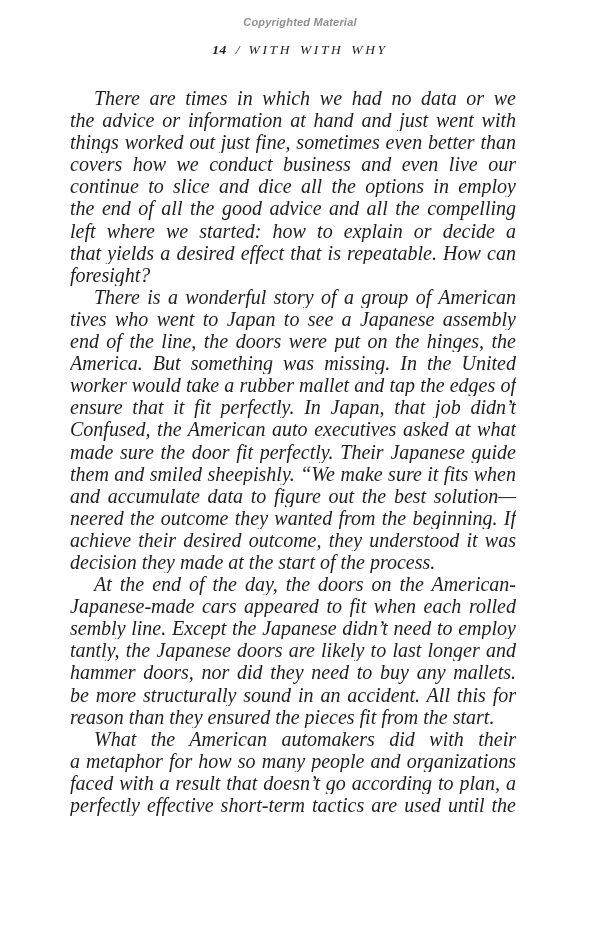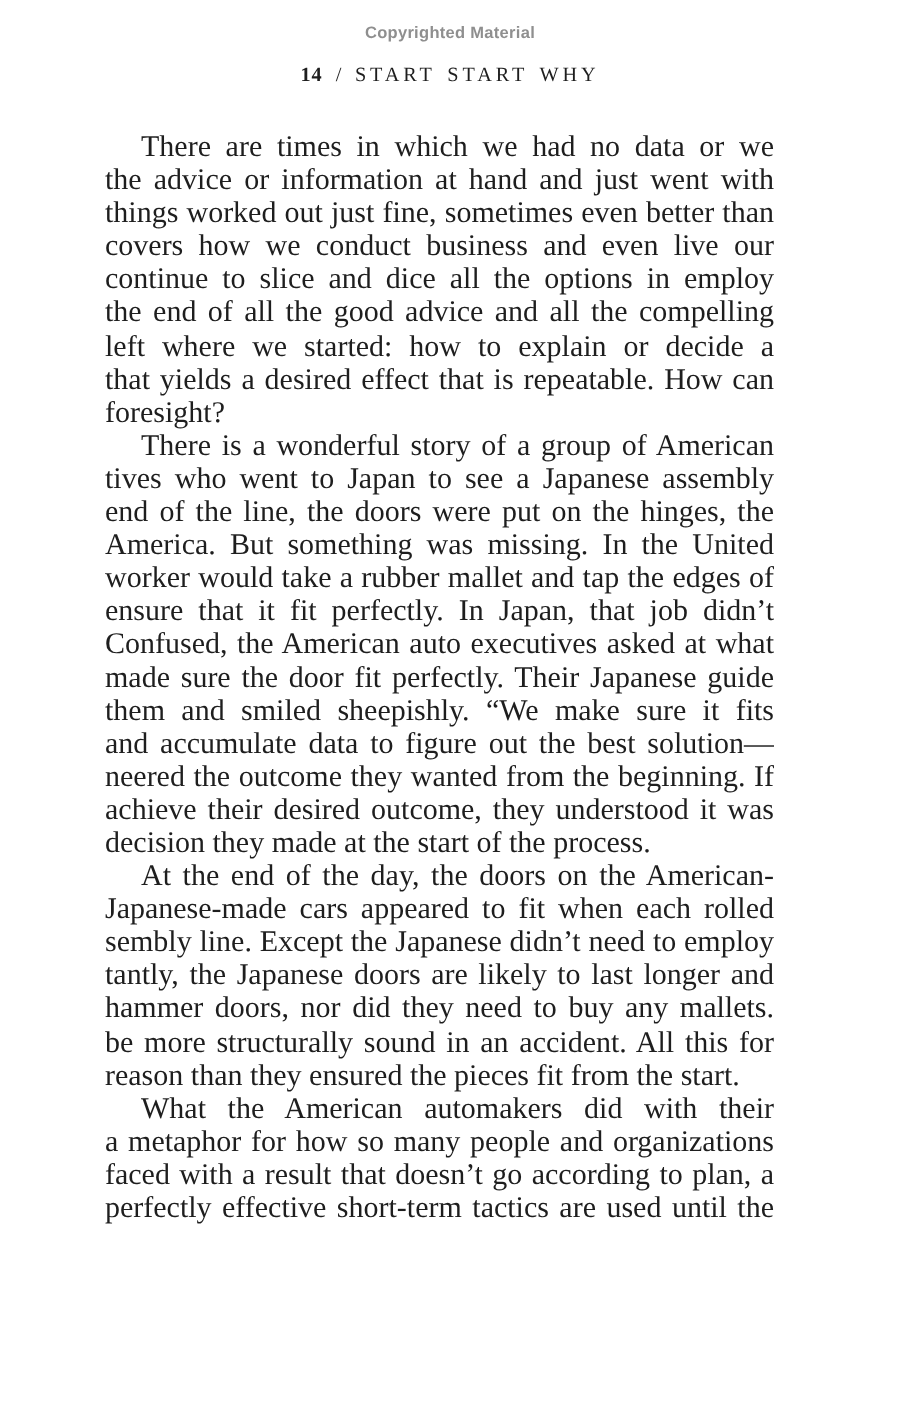--- a/index.html
+++ b/index.html
@@ -7,20 +7,21 @@
     padding: 0;
     background: #ffffff;
   }
   .page {
     position: relative;
     width: 600px;
     height: 834px;
     background: var(--page-bg, #ffffff);
     overflow: hidden;
     font-family: "Liberation Serif", serif;
+    font-style: italic;
   }
   .notice {
     position: absolute;
     left: 0;
     width: 100%;
     text-align: center;
     font-family: "Liberation Sans", sans-serif;
     font-weight: 700;
     font-size: 11px;
     letter-spacing: 0.2px;
@@ -69,21 +70,21 @@
   .line.last { text-align-last: left; }
 </style>
 </head>
 <body>
 
 <div class="page">
 
   <div class="notice notice-top">Copyrighted Material</div>
 
   <div class="running-header">
-    <span class="page-number">14</span><span class="separator">/</span><span class="book-title">START START WHY</span>
+    <span class="page-number">14</span><span class="separator">/</span><span class="book-title">WITH WITH WHY</span>
   </div>
 
   <div class="body-text">
       <div class="line indent">There are times in which we had no data or we chose to ignore</div>
       <div class="line">the advice or information at hand and just went with our gut and</div>
       <div class="line">things worked out just fine, sometimes even better than expected.</div>
       <div class="line">covers how we conduct business and even live our lives. We can</div>
       <div class="line">continue to slice and dice all the options in employ direction, but at</div>
       <div class="line">the end of all the good advice and all the compelling evidence, we’re</div>
       <div class="line">left where we started: how to explain or decide a course of action</div>

